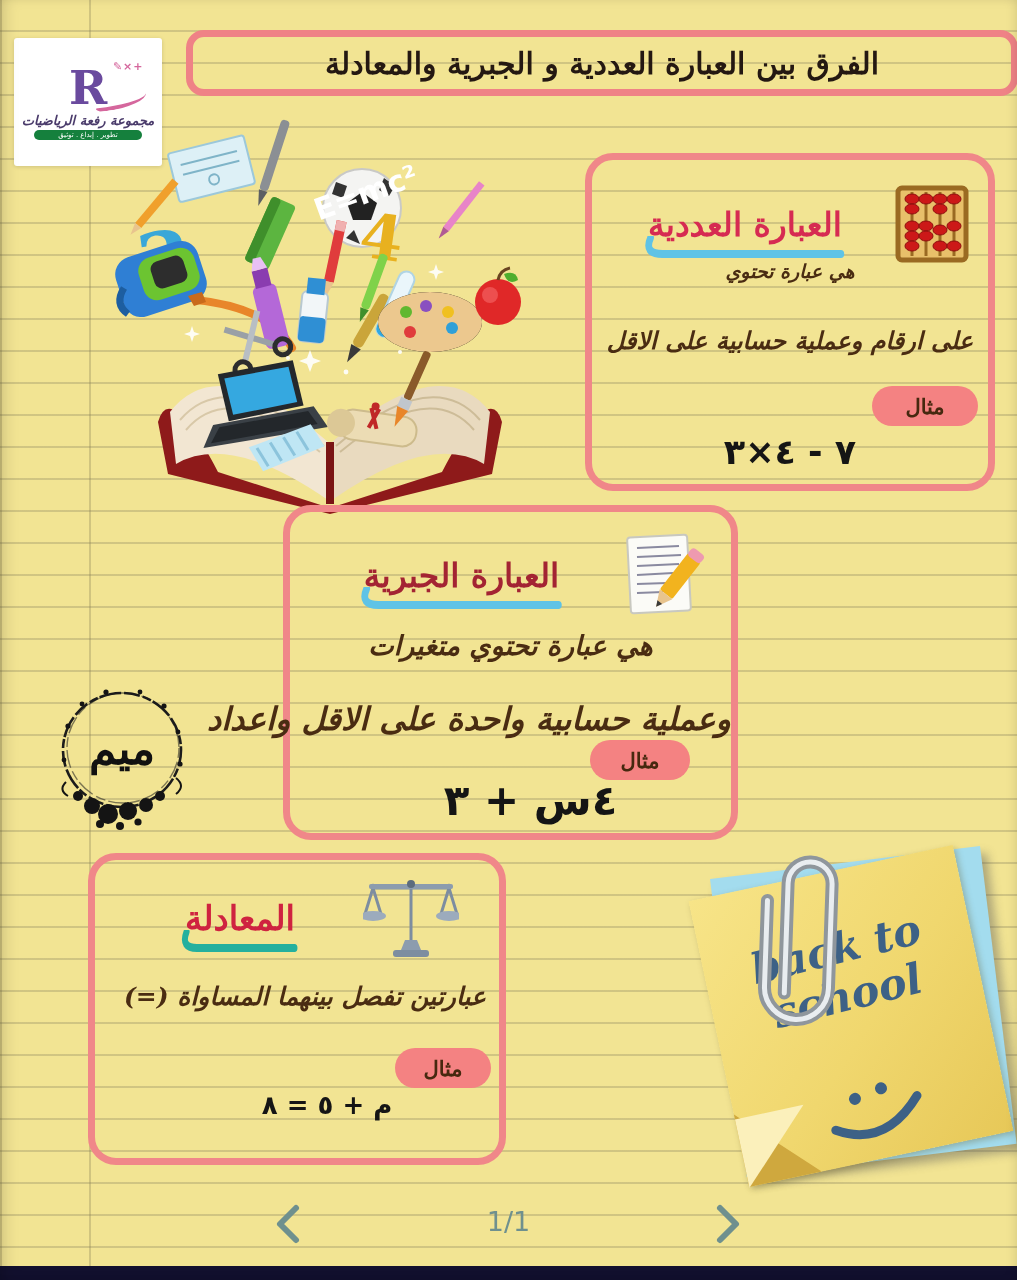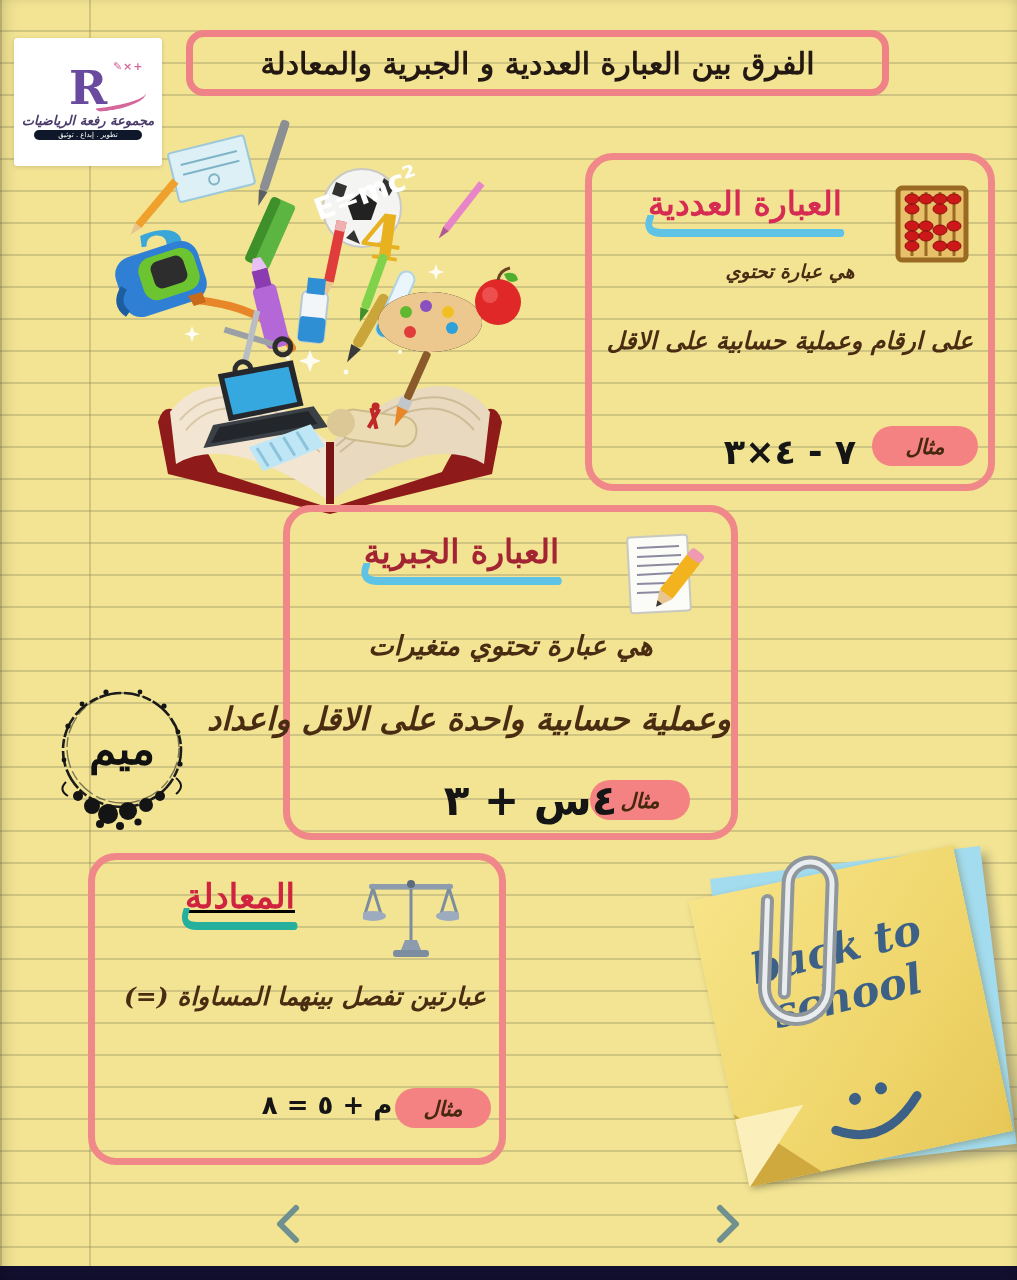--- a/index.html
+++ b/index.html
@@ -8,67 +8,67 @@
     position:relative;width:1017px;height:1280px;margin:0 auto;overflow:hidden;
     background-color:#f2e493;
     background-image:
       linear-gradient(90deg, rgba(120,110,70,.28) 0 2px, transparent 2px),
       linear-gradient(90deg, transparent 0 89px, rgba(130,122,82,.30) 89px 91px, transparent 91px),
       repeating-linear-gradient(180deg, transparent 0 30px, rgba(130,124,90,.30) 30px 32px);
     font-family:"DejaVu Sans","Liberation Sans",sans-serif;
   }
   
   .title-box{
-    position:absolute;left:186px;top:30px;width:703px;height:66px;
+    position:absolute;left:186px;top:30px;width:832px;height:66px;
     border:7px solid #ef8286;border-radius:18px;
     display:flex;align-items:center;justify-content:center;
     font-family:"DejaVu Serif","Liberation Serif",serif;
     font-weight:bold;font-size:30px;color:#241812;letter-spacing:.5px;
   }
   
   .logo-card{
     position:absolute;left:14px;top:38px;width:148px;height:128px;background:#fff;
     border-radius:3px;box-shadow:0 1px 4px rgba(0,0,0,.15);
     display:flex;flex-direction:column;align-items:center;justify-content:center;gap:2px;
   }
   .logo-r{font-family:"DejaVu Serif",serif;font-size:46px;font-weight:bold;color:#6a4a9e;line-height:1;position:relative;}
   .logo-r .swoosh{position:absolute;left:26px;bottom:2px;width:52px;height:16px;border-bottom:4px solid #d5679d;border-radius:0 0 80% 20%;transform:rotate(-8deg);}
   .logo-r .bits{position:absolute;left:44px;top:-4px;font-size:11px;color:#d5679d;letter-spacing:1px;font-family:"DejaVu Sans",sans-serif;}
   .logo-name{font-family:"DejaVu Serif",serif;font-style:italic;font-weight:bold;font-size:13px;color:#4a3b6b;}
-  .logo-tag{background:#0f172a;color:#fff;font-size:7px;border-radius:7px;padding:1px 24px;}
+  .logo-tag{background:#15803d;color:#fff;font-size:7px;border-radius:7px;padding:1px 24px;}
   
   .sec{position:absolute;border:7px solid #f08789;border-radius:28px;}
-  .sec-head{position:absolute;display:flex;align-items:flex-start;}
+  .sec-head{position:absolute;display:flex;align-items:center;}
   .sec-title{
     position:relative;font-family:"DejaVu Serif","Liberation Serif",serif;
     font-weight:bold;letter-spacing:.5px;white-space:nowrap;
   }
   .sec-title svg.swoosh-line{position:absolute;right:-4px;left:-6px;bottom:-14px;width:calc(100% + 10px);height:22px;}
   .sec-body{
     position:absolute;left:0;right:0;text-align:center;
     font-family:"DejaVu Serif","Liberation Serif",serif;font-style:italic;font-weight:bold;
     color:#4a2c12;white-space:nowrap;
   }
   .pill{
     position:absolute;background:#f48282;border-radius:22px;
     display:flex;align-items:center;justify-content:center;
-    font-family:"DejaVu Serif",serif;font-style:italic;font-weight:bold;color:#46280f;margin-top:40px;
+    font-family:"DejaVu Serif",serif;font-weight:bold;color:#46280f;
   }
   .expr{
     position:absolute;left:0;right:0;text-align:center;
     font-family:"DejaVu Sans","Liberation Sans",sans-serif;font-weight:bold;color:#151515;
   }
   #sec1{left:585px;top:153px;width:410px;height:338px;}
   #sec1 .sec-head{top:24px;right:18px;left:28px;gap:24px;}
   #sec1 .sec-title{font-size:33px;color:#d62b52;margin:0 auto;}
   #sec2{left:283px;top:505px;width:455px;height:335px;}
   #sec2 .sec-head{top:20px;right:26px;left:30px;gap:20px;}
   #sec2 .sec-title{font-size:33px;color:#a32433;margin:0 auto;}
   #sec3{left:88px;top:853px;width:418px;height:312px;}
-  #sec3 .sec-head{top:16px;right:40px;left:44px;gap:22px;text-decoration:underline;}
+  #sec3 .sec-head{top:16px;right:40px;left:44px;gap:22px;}
   #sec3 .sec-title{font-size:34px;color:#cf2340;margin:0 auto;}
   
   .stamp{position:absolute;left:48px;top:678px;width:148px;height:158px;}
   
   .sticky{position:absolute;left:686px;top:852px;width:326px;height:336px;}
   .sticky .tilt{position:absolute;inset:18px 26px 26px 30px;transform:rotate(-12deg);}
   .note-blue{position:absolute;inset:-6px -14px -2px 12px;background:#a3dcee;transform:rotate(5deg);box-shadow:6px 8px 10px rgba(90,90,90,.45);}
   .note-yellow{position:absolute;inset:0;background:linear-gradient(135deg,#f7e488 0%,#f0d76e 55%,#e7c858 100%);box-shadow:2px 3px 6px rgba(100,90,40,.35);}
   .note-yellow .fold{position:absolute;left:0;bottom:0;width:0;height:0;border-bottom:74px solid #cfa83e;border-right:74px solid transparent;filter:brightness(1);}
   .note-yellow .fold2{position:absolute;left:0;bottom:0;width:0;height:0;border-top:70px solid #fbf0bb;border-right:70px solid transparent;transform:translateY(1px);}
@@ -422,20 +422,21 @@
         <path d="M40 150 V40 a22 22 0 0 1 44 0 v104 a32 32 0 0 1 -64 0 V58" fill="none" stroke="#8f969c" stroke-width="13" stroke-linecap="round"></path>
         <path d="M40 150 V40 a22 22 0 0 1 44 0 v104 a32 32 0 0 1 -64 0 V58" fill="none" stroke="#e9edf0" stroke-width="5" stroke-linecap="round"></path>
       </svg>
     </div>
   </div>
 
   <div class="pager">
     <svg class="arrow prev" viewBox="0 0 40 44">
       <polyline points="28,6 12,22 28,38" fill="none" stroke="#6f908e" stroke-width="6" stroke-linecap="round" stroke-linejoin="round"></polyline>
     </svg>
+    <div class="pageno">1/1</div>
     <svg class="arrow next" viewBox="0 0 40 44">
       <polyline points="12,6 28,22 12,38" fill="none" stroke="#6f908e" stroke-width="6" stroke-linecap="round" stroke-linejoin="round"></polyline>
     </svg>
   </div>
 
   <div class="bottom-bar"></div>
   <div class="edgeshade"></div>
 </div>
 
 </body></html>

